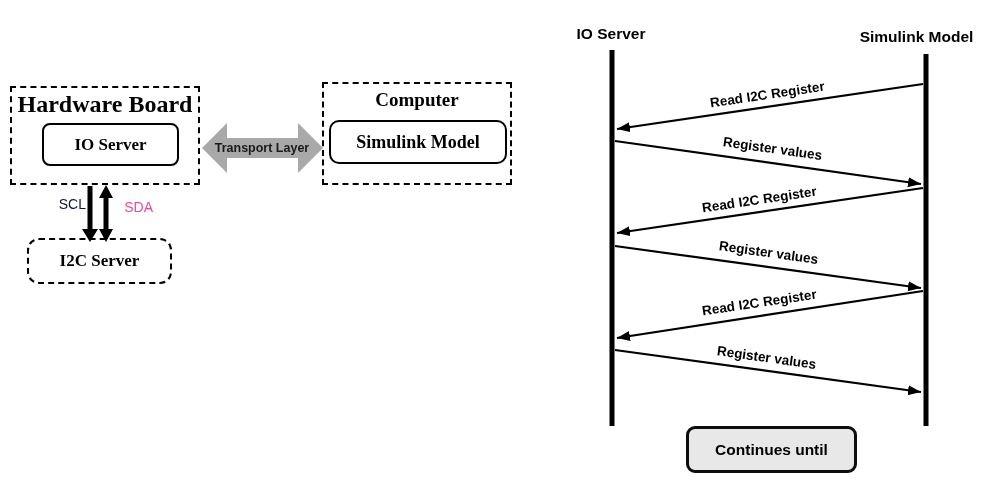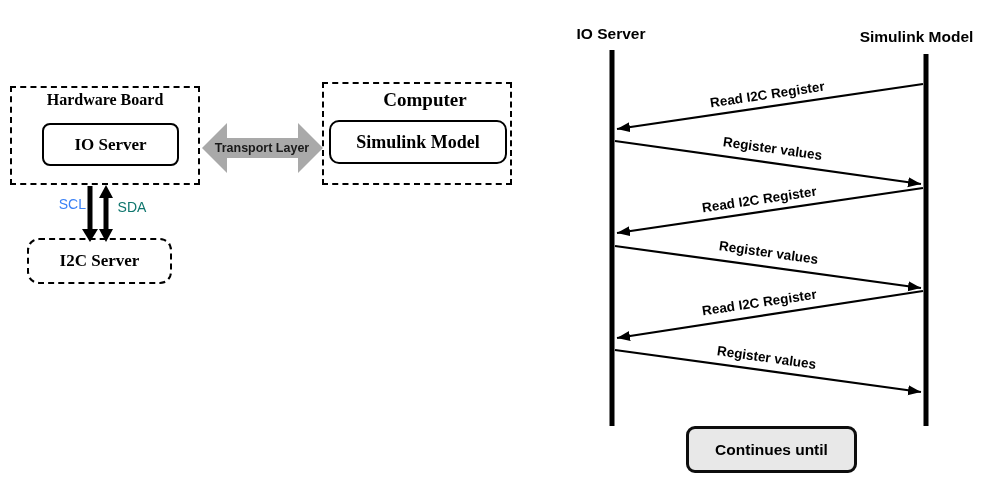--- a/index.html
+++ b/index.html
@@ -6,31 +6,31 @@
   .canvas {
     position:relative; width:983px; height:489px; background:#ffffff;
     font-family:"Liberation Sans","DejaVu Sans",sans-serif; overflow:hidden;
   }
   .abs { position:absolute; }
   .serif { font-family:"Liberation Serif","DejaVu Serif",serif; font-weight:bold; color:#000; }
   .sans-bold { font-family:"Liberation Sans","DejaVu Sans",sans-serif; font-weight:bold; color:#000; }
 
   
   .hw-board   { left:10px;  top:86px;  width:186px; height:95px; border:2px dashed #000; }
-  .hw-title   { left:10px;  top:91px;  width:190px; text-align:center; font-size:16px; }
+  .hw-title   { left:10px;  top:91px;  width:190px; text-align:center; font-size:24px; }
   .io-server  { left:42px;  top:123px; width:133px; height:39px; border:2.5px solid #000; border-radius:8px;
                 display:flex; align-items:center; justify-content:center; font-size:17px; }
   .computer   { left:322px; top:82px;  width:186px; height:99px; border:2px dashed #000; }
-  .comp-title { left:330px; top:89px;  width:190px; text-align:center; font-size:19px; }
+  .comp-title { left:322px; top:89px;  width:190px; text-align:center; font-size:19px; }
   .simulink   { left:329px; top:120px; width:174px; height:40px; border:2.5px solid #000; border-radius:10px;
                 display:flex; align-items:center; justify-content:center; font-size:18px; }
   .i2c        { left:27px;  top:238px; width:141px; height:42px; border:2px dashed #000; border-radius:12px;
                 display:flex; align-items:center; justify-content:center; font-size:17px; }
-  .scl        { left:54px;  top:196px; width:32px; text-align:right; font-size:14px; color:#3b82f6; }
-  .sda        { left:111px; top:199px; width:42px; text-align:center;  font-size:14px; color:#0f766e; }
+  .scl        { left:54px;  top:196px; width:32px; text-align:right; font-size:14px; color:#0f172a; }
+  .sda        { left:111px; top:199px; width:42px; text-align:right;  font-size:14px; color:#ec4899; }
 
   
   .hdr-io    { left:549px; top:25px; width:124px; text-align:center; font-size:15.5px; }
   .hdr-sim   { left:846px; top:28px; width:141px; text-align:center; font-size:15.5px; }
   .note-box  { left:686px; top:426px; width:165px; height:41px; background:#e8e8e8;
                border:3px solid #0d0d0d; border-radius:9px; display:flex; flex-direction:column;
                align-items:center; justify-content:center; font-size:15.5px; line-height:21px; }
 
   svg.overlay { position:absolute; left:0; top:0; }
   .msg-label  { font:bold 13.5px "Liberation Sans","DejaVu Sans",sans-serif; fill:#000; }

